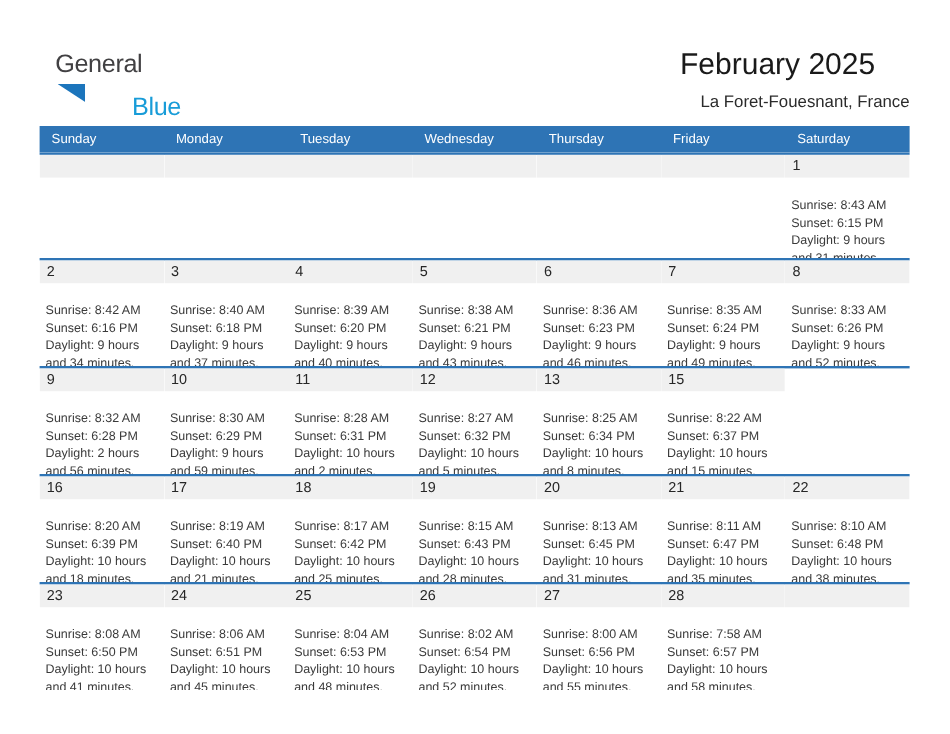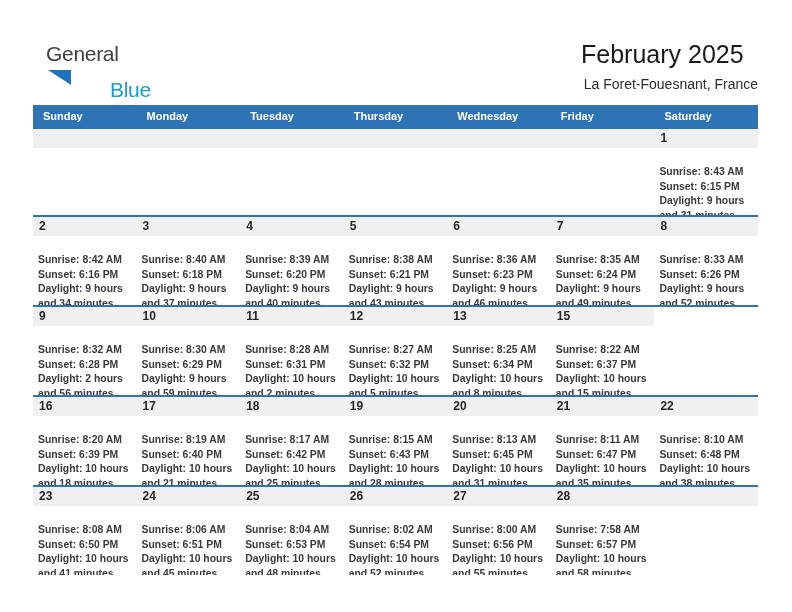--- a/index.html
+++ b/index.html
@@ -38,39 +38,38 @@
   .logo-line2 {
     font-size: 21px;
     letter-spacing: -0.3px;
     color: var(--logo-blue, #189CD8);
     margin-left: 64px;
     margin-top: -7px;
   }
   .titles {
     position: absolute;
     right: 34px; top: 40px;
-    text-align: center;
+    text-align: left;
   }
   .title {
     font-size: 25px;
     color: #1a1a1a;
   }
   .subtitle {
     font-size: 14px;
     color: #2b2b2b;
     margin-top: 7px;
     margin-left: 17px;
   }
 
   
   .calendar {
     position: absolute;
     left: 33px; top: 105px;
     width: 725px;
-    font-weight: bold;
   }
   .weekday-row {
     display: grid;
     grid-template-columns: repeat(7, 1fr);
     height: 22px;
     background: var(--header-blue, #2E74B5);
   }
   .weekday-cell {
     color: #ffffff;
     font-size: 11px;
@@ -119,22 +118,22 @@
   <div class="titles">
     <div class="title">February 2025</div>
     <div class="subtitle">La Foret-Fouesnant, France</div>
   </div>
 
   <div class="calendar">
     <div class="weekday-row">
         <div class="weekday-cell">Sunday</div>
         <div class="weekday-cell">Monday</div>
         <div class="weekday-cell">Tuesday</div>
+        <div class="weekday-cell">Wednesday</div>
         <div class="weekday-cell">Thursday</div>
-        <div class="weekday-cell">Wednesday</div>
         <div class="weekday-cell">Friday</div>
         <div class="weekday-cell">Saturday</div>
       </div>
     <div class="weeks">
         <div class="week-row">
           <div class="day-cell">
             <div class="day-num"></div>
           </div>
           <div class="day-cell">
             <div class="day-num"></div>

